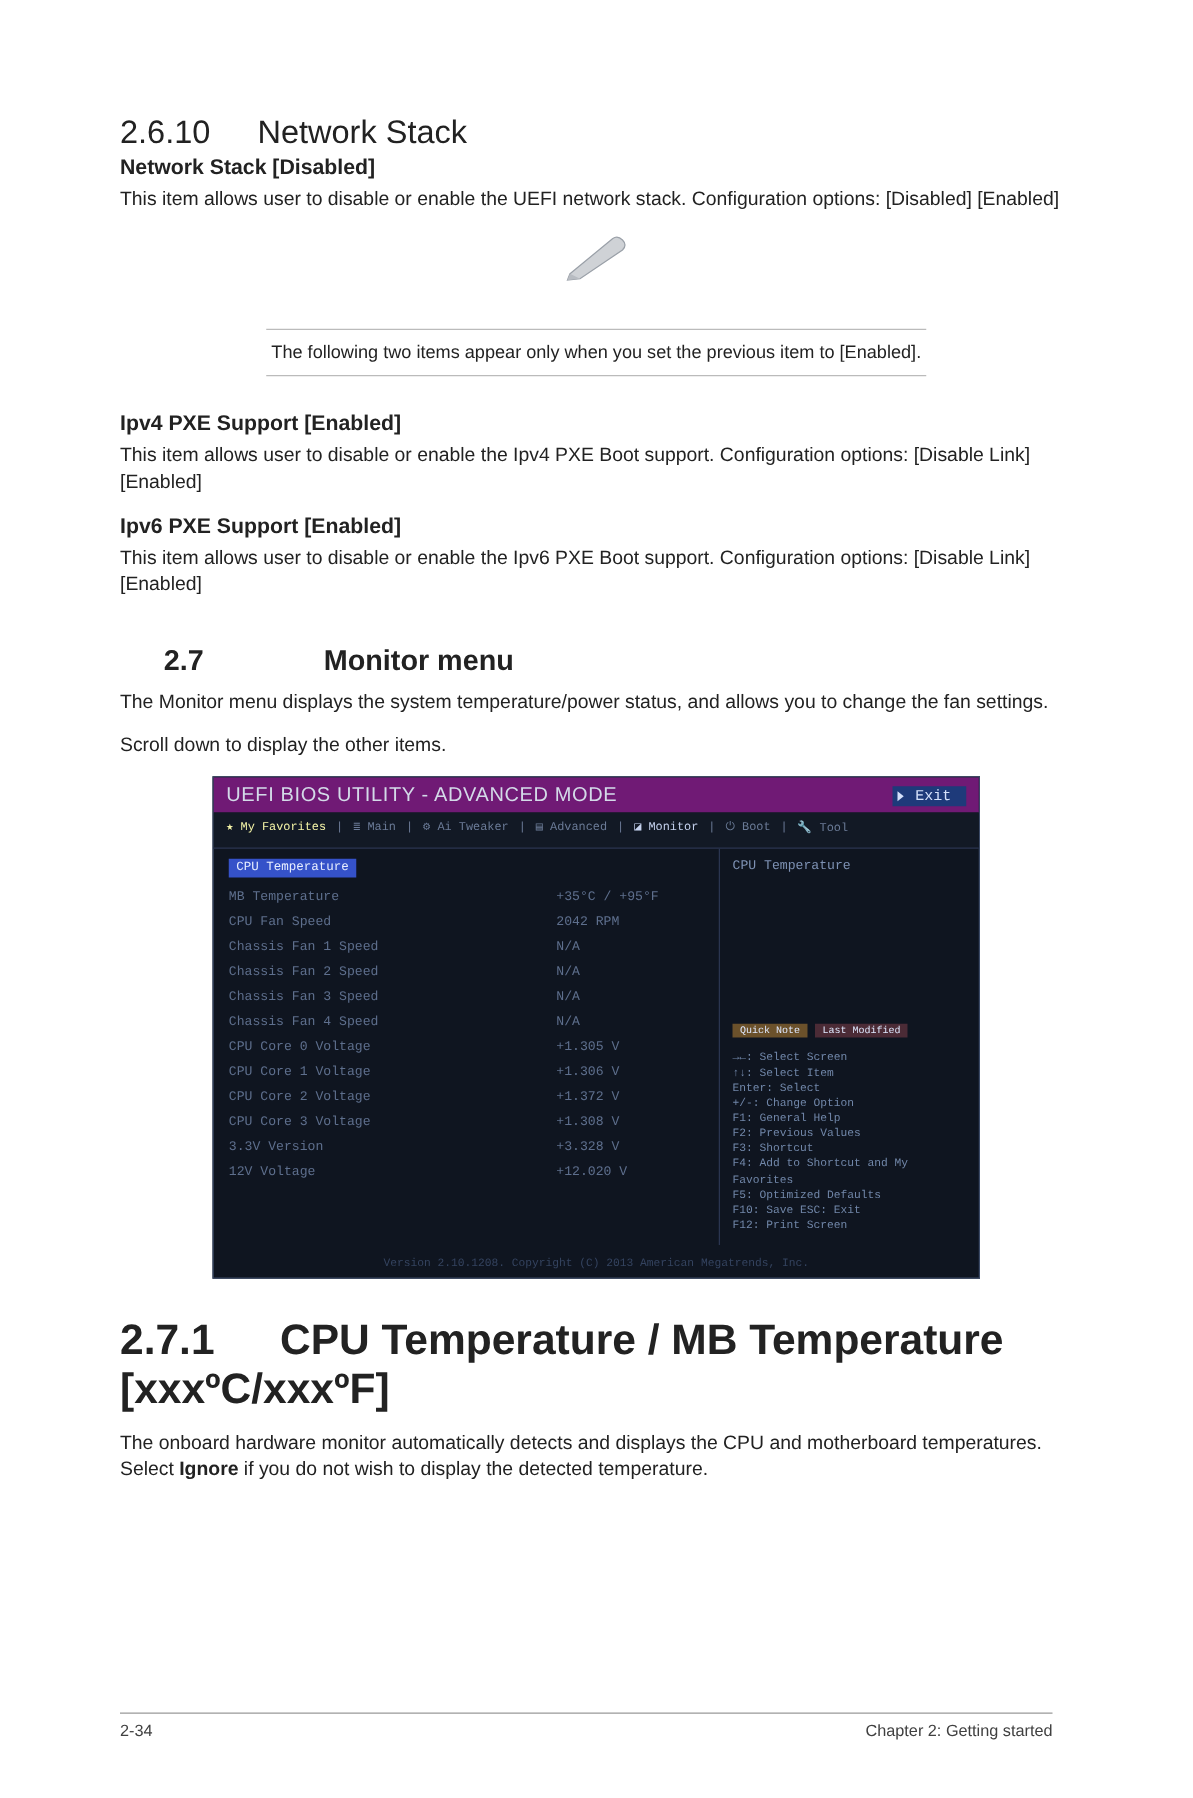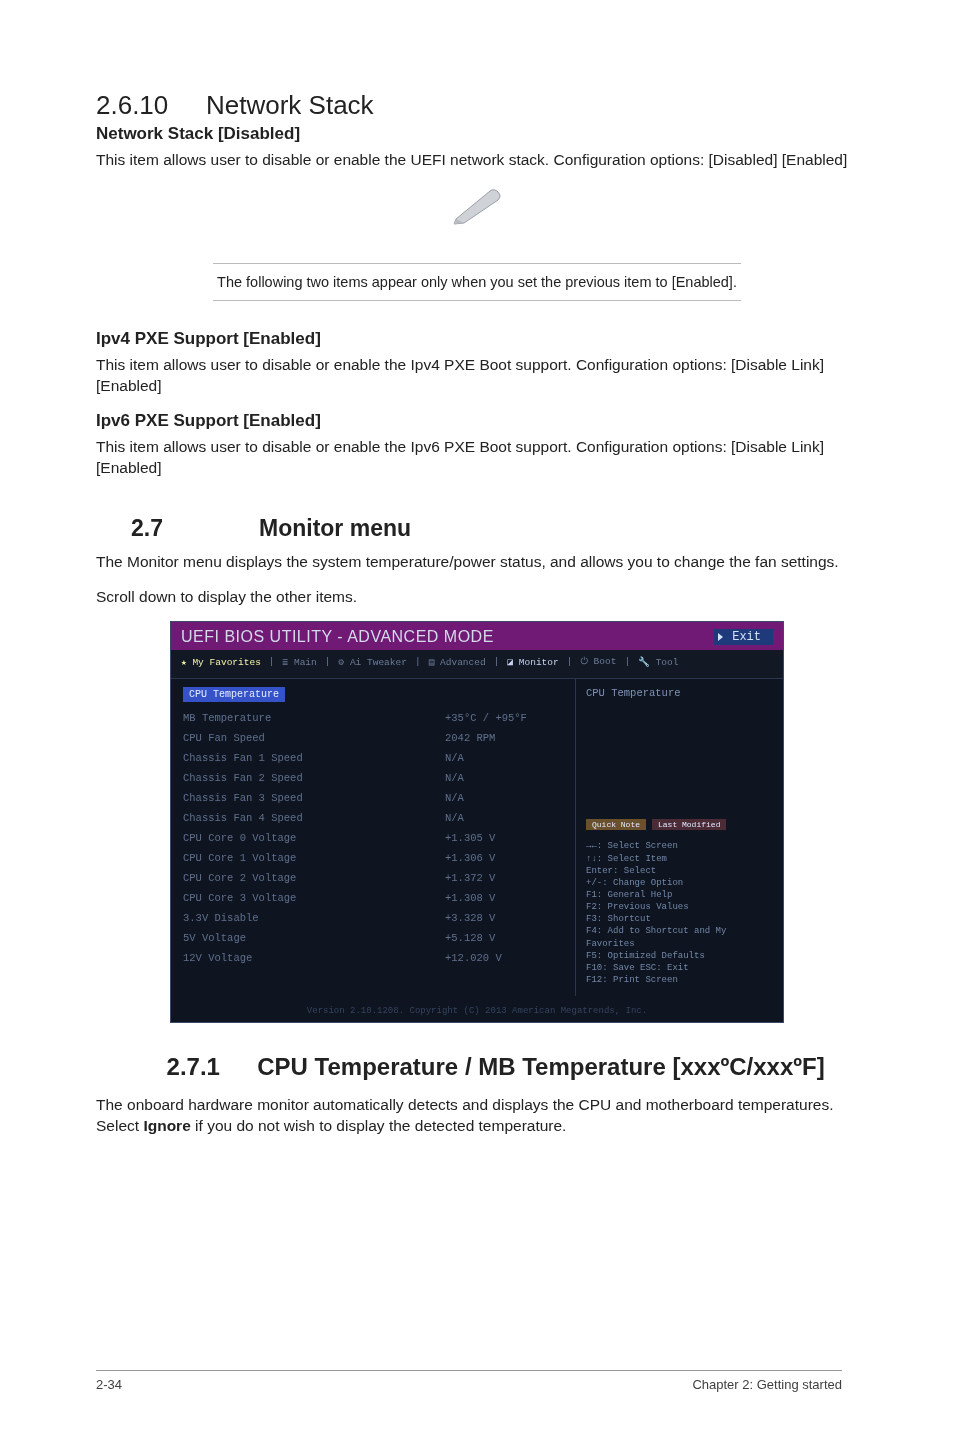--- a/index.html
+++ b/index.html
@@ -49,25 +49,24 @@
   }
   .sec27 {
     font-size: 23px;
     font-weight: bold;
     margin-top: 36px;
     margin-bottom: 10px;
     margin-left: 35px;
   }
   .sec27 .num { display:inline-block; width: 128px; }
   .sec271 {
-    font-size: 24px;
+    font-size: 34px;
     font-weight: bold;
     margin-top: 30px;
     margin-bottom: 14px;
-    text-align: center;
   }
   .sec271 .num { display:inline-block; width: 128px; }
   .bios-wrap {
     width: 614px;
     margin: 14px auto 0 auto;
     background: #0f1520;
     border: 1px solid #3b4a66;
     padding: 0;
     color: #a0b4d4;
     font-family: "Courier New", monospace;
@@ -257,26 +256,22 @@
         </div>
       <div class="bios-row">
           <span class="lbl">CPU Core 2 Voltage</span>
           <span class="val">+1.372 V</span>
         </div>
       <div class="bios-row">
           <span class="lbl">CPU Core 3 Voltage</span>
           <span class="val">+1.308 V</span>
         </div>
       <div class="bios-row">
-          <span class="lbl">3.3V Disable</span>
+          <span class="lbl">3.3V Version</span>
           <span class="val">+3.328 V</span>
-        </div>
-      <div class="bios-row">
-          <span class="lbl">5V Voltage</span>
-          <span class="val">+5.128 V</span>
         </div>
       <div class="bios-row">
           <span class="lbl">12V Voltage</span>
           <span class="val">+12.020 V</span>
         </div>
     </div>
     <div class="bios-right">
       <div class="bios-right-top">CPU Temperature</div>
       <div class="qn-wrap">
         <span class="qn q">Quick Note</span>

